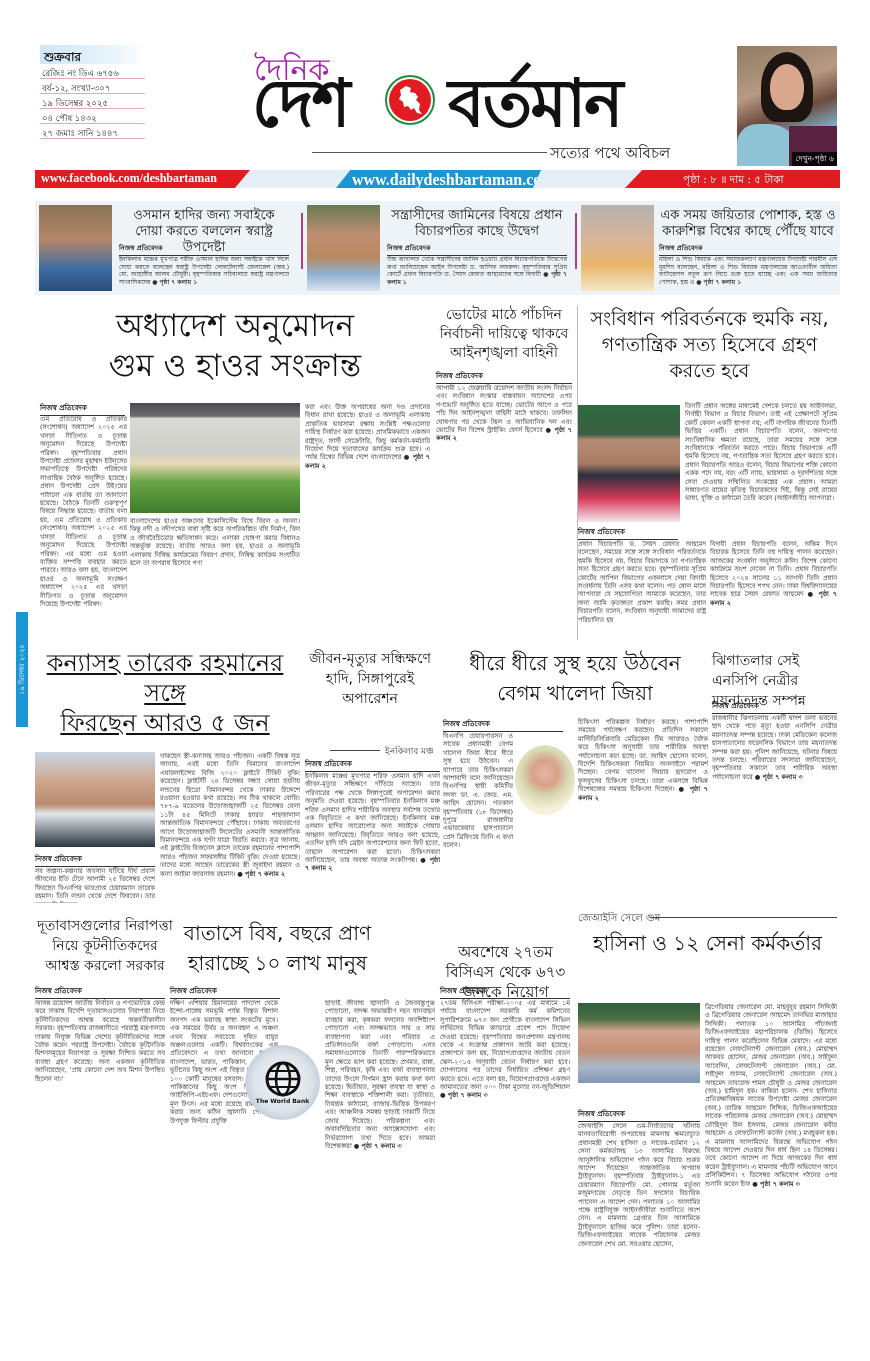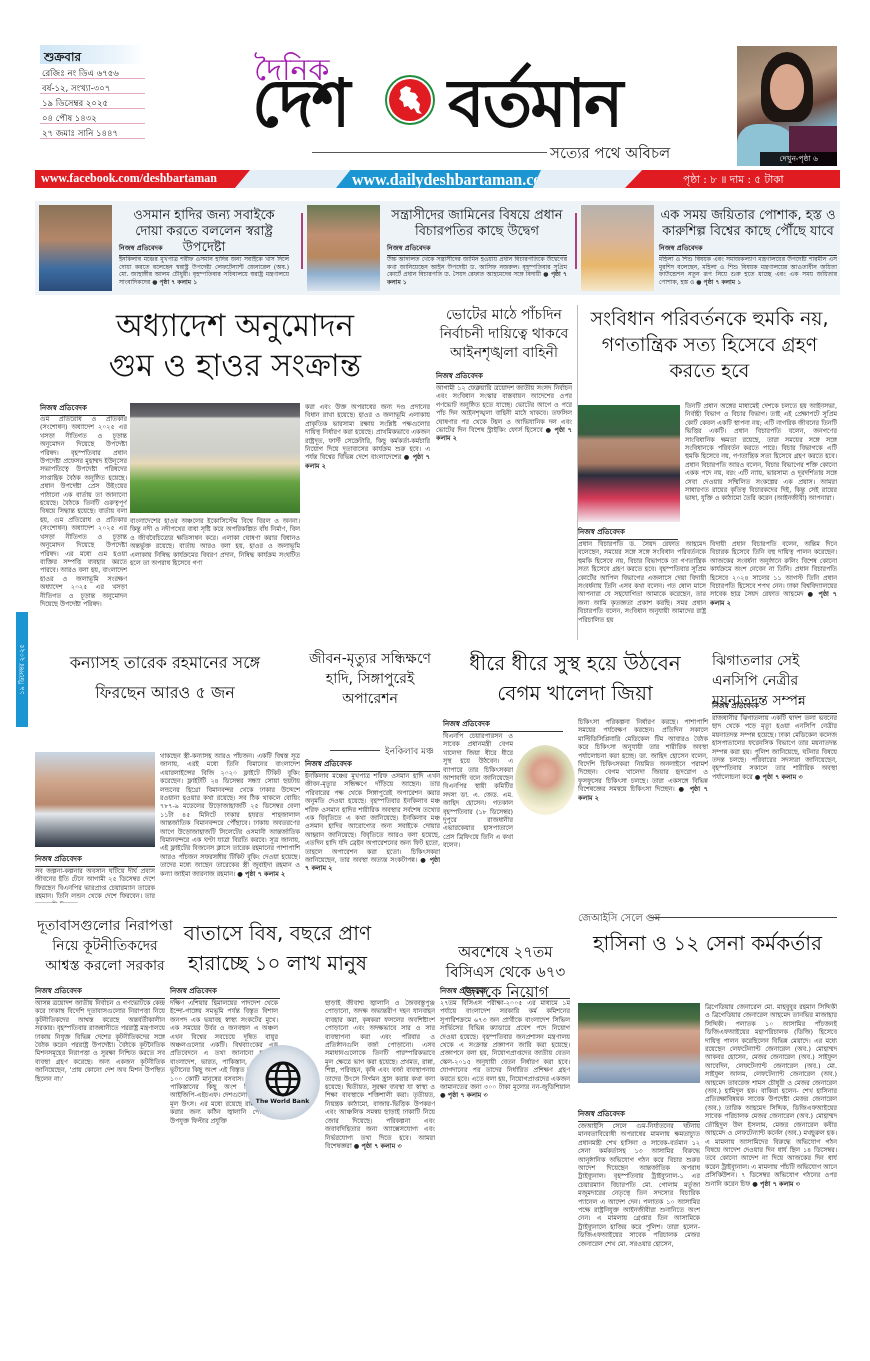--- a/index.html
+++ b/index.html
@@ -20,21 +20,21 @@
   .logo-emblem { left: 385px; top: 75px; width: 50px; height: 50px; border-radius: 50%; border: 2px solid #1f8f3f; background: #ffffff; display: flex; align-items: center; justify-content: center; }
   .logo-emblem .inner { width: 42px; height: 42px; border-radius: 50%; background: #e11b22; display: flex; align-items: center; justify-content: center; }
   .slogan-line { left: 312px; top: 152px; width: 235px; height: 1px; background: #555; }
   .slogan { left: 550px; top: 141px; font-size: 15px; color: #222; }
 
   .model-photo { left: 737px; top: 46px; width: 100px; height: 120px; background: linear-gradient(160deg, #8f7b66 0%, #b89a82 35%, #6e4a3f 55%, #7fb6cf 75%, #4e2a3b 100%); overflow: hidden; }
   .model-face { position: absolute; left: 33px; top: 18px; width: 34px; height: 46px; border-radius: 50% 50% 45% 45%; background: #d9a78d; }
   .model-hair { position: absolute; left: 24px; top: 6px; width: 52px; height: 70px; border-radius: 50% 50% 30% 30%; background: #1d1512; }
   .model-scarf { position: absolute; left: 0; top: 78px; width: 62px; height: 42px; background: #8ec3d6; border-radius: 20px 30px 0 0; }
   .model-top { position: absolute; left: 52px; top: 80px; width: 48px; height: 40px; background: #5a2140; }
-  .model-caption { position: absolute; right: 0; bottom: 0; background: rgba(0,0,0,0.85); color: #fff; font-size: 7.5px; padding: 1px 19px; }
+  .model-caption { position: absolute; right: 0; bottom: 0; background: rgba(0,0,0,0.85); color: #fff; font-size: 7.5px; padding: 1px 3px; }
 
   .url-bar { left: 35px; top: 170px; width: 805px; height: 18px; background: #e3eef7; }
   .url-fb { left: 35px; top: 170px; width: 215px; height: 18px; background: #e11b22; color: #fff; font-family: "Liberation Serif", serif; font-weight: bold; font-size: 12px; padding: 1px 0 0 6px; clip-path: polygon(0 0, 100% 0, 93% 100%, 0 100%); }
   .url-site { left: 336px; top: 170px; width: 205px; height: 18px; background: #1b96d3; color: #fff; font-family: "Liberation Serif", serif; font-weight: bold; font-size: 16px; padding: 1px 0 0 16px; clip-path: polygon(7% 0, 100% 0, 96% 100%, 0 100%); }
   .url-price { left: 625px; top: 170px; width: 215px; height: 18px; background: #e11b22; color: #fff; font-size: 10.5px; padding: 2px 0 0 58px; clip-path: polygon(8% 0, 100% 0, 100% 100%, 0 100%); }
 
   
   .teasers { left: 35px; top: 201px; width: 805px; height: 94px; background: #eef3f8; }
   .teaser { position: absolute; top: 4px; height: 86px; }
   .teaser .photo { position: absolute; left: 0; top: 0; width: 73px; height: 86px; overflow: hidden; }
@@ -151,21 +151,21 @@
 <div class="abs photo-judge" style="left:578px; top:405px; width:102px; height:117px;"></div>
 <div class="byline" style="left:578px; top:526px; width:100px;">নিজস্ব প্রতিবেদক</div>
 <div class="body-text" style="left:685px; top:402px; width:152px; height:135px;">তিনটি প্রধান অঙ্গের মাধ্যমেই দেশকে চলতে হয় আইনসভা, নির্বাহী বিভাগ ও বিচার বিভাগ। তাই এই প্রেক্ষাপটে সুপ্রিম কোর্ট কেবল একটি স্থাপনা নয়; এটি নাগরিক জীবনের তিনটি ভিত্তির একটি। প্রধান বিচারপতি বলেন, জনগণের সাংবিধানিক ক্ষমতা রয়েছে, তারা সময়ের সঙ্গে সঙ্গে সংবিধানকে পরিবর্তন করতে পারে। বিচার বিভাগকে এটি হুমকি হিসেবে নয়, গণতান্ত্রিক সত্য হিসেবে গ্রহণ করতে হবে। প্রধান বিচারপতি আরও বলেন, বিচার বিভাগের শক্তি কোনো একক পদে নয়, বরং এটি ন্যায়, ভারসাম্য ও দূরদর্শিতার সঙ্গে সেবা দেওয়ার সম্মিলিত সংকল্পের এক প্রয়াস। আমরা সাধারণত রায়ের কৃতিত্ব বিচারকদের দিই, কিন্তু সেই রায়ের ভাষা, যুক্তি ও কাঠামো তৈরি করেন (আইনজীবী) আপনারা।</div>
 <div class="body-text" style="left:578px; top:540px; width:128px; height:100px;">প্রধান বিচারপতি ড. সৈয়দ রেফাত আহমেদ বলেছেন, সময়ের সঙ্গে সঙ্গে সংবিধান পরিবর্তনকে হুমকি হিসেবে নয়, বিচার বিভাগকে তা গণতান্ত্রিক সত্য হিসেবে গ্রহণ করতে হবে। বৃহস্পতিবার সুপ্রিম কোর্টের আপিল বিভাগের এজলাসে দেয়া বিদায়ী সংবর্ধনায় তিনি এসব কথা বলেন। গত ষোল মাসে আপনারা যে সহযোগিতা আমাকে করেছেন, তার জন্য আমি কৃতজ্ঞতা প্রকাশ করছি। সমর প্রধান বিচারপতি বলেন, সংবিধান অনুযায়ী আমাদের রাষ্ট্র পরিচালিত হয়</div>
 <div class="body-text" style="left:710px; top:540px; width:127px; height:100px;"><span>বিদায়ী প্রধান বিচারপতি বলেন, অন্তিম দিনে বিচারক হিসেবে তিনি বহু দায়িত্ব পালন করেছেন। আজকের সংবর্ধনা অনুষ্ঠানে রুলিং বিশেষ কোনো কার্যক্রমে অংশ নেবেন না তিনি। প্রধান বিচারপতি হিসেবে ২০২৪ সালের ১১ আগস্ট তিনি প্রধান বিচারপতি হিসেবে শপথ নেন। ঢাকা বিশ্ববিদ্যালয়ের সাবেক ছাত্র সৈয়দ রেফাত আহমেদ</span> <b class="jump">● পৃষ্ঠা ৭ কলাম ২</b></div>
 
 <div class="abs side-tab">
   <div class="side-tab-text">১৯ ডিসেম্বর ২০২৫</div>
 </div>
 
-<div class="hl" style="left:35px; top:648px; width:260px; font-size:16px; line-height:30px;">
+<div class="hl" style="left:35px; top:648px; width:260px; font-size:24px; line-height:30px;text-decoration:underline;">
   <div>কন্যাসহ তারেক রহমানের সঙ্গে</div>
   <div>ফিরছেন আরও ৫ জন</div>
 </div>
 <div class="abs photo-tarek" style="left:35px; top:752px; width:120px; height:95px;"></div>
 <div class="byline" style="left:35px; top:853px; width:120px;">নিজস্ব প্রতিবেদক</div>
 <div class="body-text" style="left:35px; top:867px; width:120px; height:36px;">সব জল্পনা-কল্পনার অবসান ঘটিয়ে দীর্ঘ প্রবাস জীবনের ইতি টেনে আগামী ২৫ ডিসেম্বর দেশে ফিরছেন বিএনপির ভারপ্রাপ্ত চেয়ারম্যান তারেক রহমান। তিনি লন্ডন থেকে দেশে ফিরবেন। তার সফরসঙ্গী হিসেবে</div>
 <div class="body-text" style="left:160px; top:752px; width:140px; height:150px;"><span>থাকছেন স্ত্রী-কন্যাসহ আরও পাঁচজন। একটি বিশ্বস্ত সূত্র জানায়, এরই মধ্যে তিনি বিমানের বাংলাদেশ এয়ারলাইন্সের বিজি ২০২০ ফ্লাইটে টিকিট বুকিং করেছেন। ফ্লাইটটি ২৪ ডিসেম্বর সন্ধ্যা সোয়া ছয়টায় লন্ডনের হিথ্রো বিমানবন্দর থেকে ঢাকার উদ্দেশে রওয়ানা হওয়ার কথা রয়েছে। সব ঠিক থাকলে বোয়িং ৭৮৭-৯ মডেলের উড়োজাহাজটি ২৫ ডিসেম্বর বেলা ১১টা ৪৫ মিনিটে ঢাকার হযরত শাহজালাল আন্তর্জাতিক বিমানবন্দরে পৌঁছাবে। ঢাকায় অবতরণের আগে উড়োজাহাজটি সিলেটের ওসমানী আন্তর্জাতিক বিমানবন্দরে এক ঘণ্টা যাত্রা বিরতি করবে। সূত্র জানায়, এই ফ্লাইটের বিজনেস ক্লাসে তারেক রহমানের পাশাপাশি আরও পাঁচজন সফরসঙ্গীর টিকিট বুকিং দেওয়া হয়েছে। তাদের মধ্যে আছেন তারেকের স্ত্রী জুবাইদা রহমান ও কন্যা জাইমা জারনাজ রহমান।</span> <b class="jump">● পৃষ্ঠা ৭ কলাম ২</b></div>
 
 <div class="hl" style="left:300px; top:648px; width:140px; font-size:14px; line-height:20px;">জীবন-মৃত্যুর সন্ধিক্ষণে হাদি, সিঙ্গাপুরেই অপারেশন</div>
 <div class="kicker-rule" style="left:330px; top:750px; width:50px;"></div>

